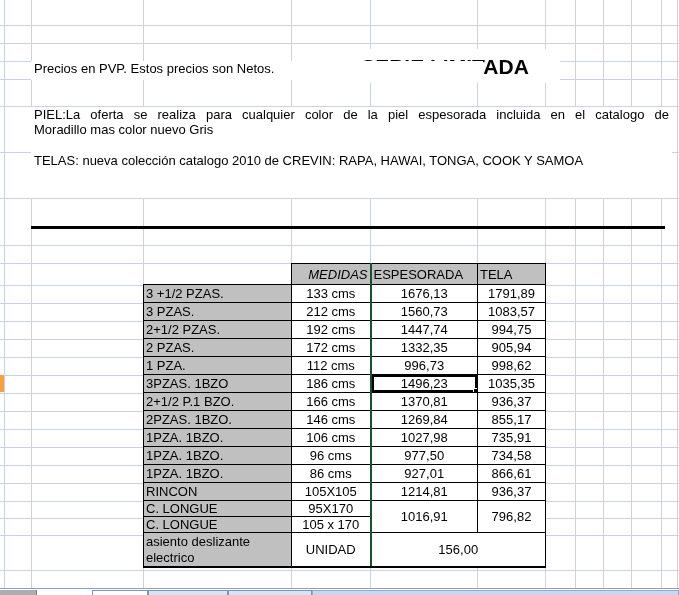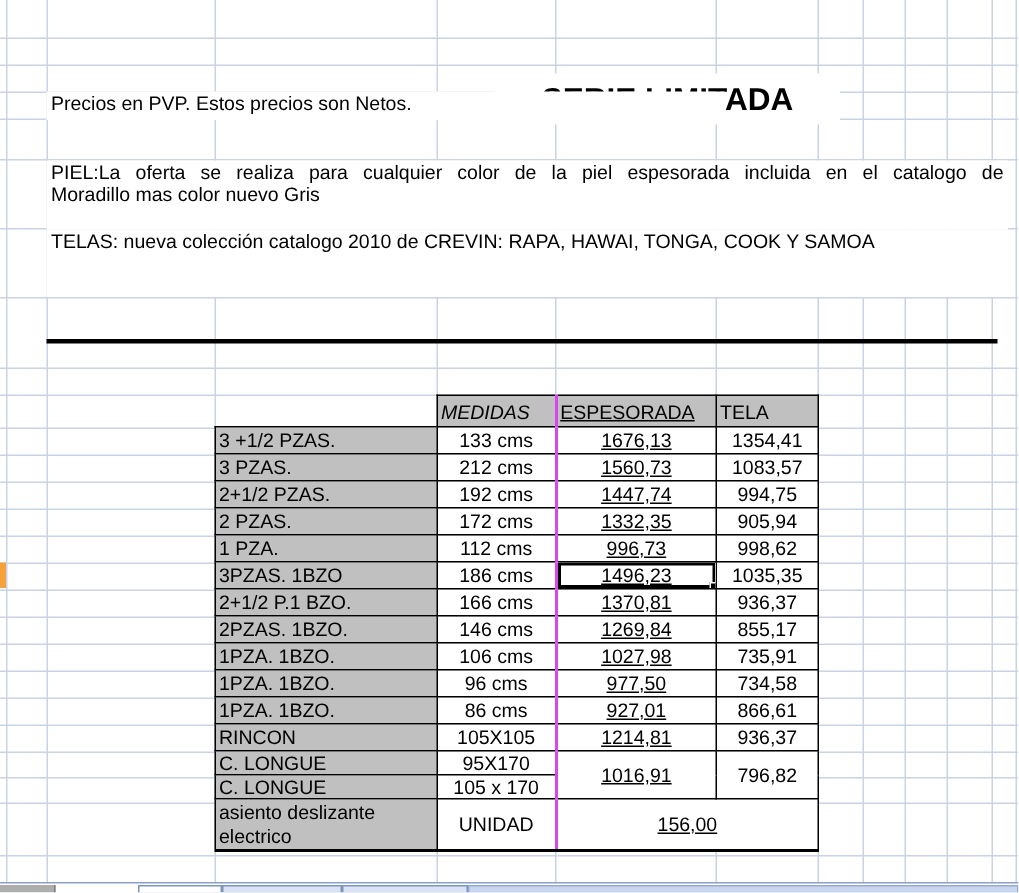--- a/index.html
+++ b/index.html
@@ -16,22 +16,22 @@
   .pad { padding:0 3px 2px 3px; }
   .just { text-align:justify; text-align-last:justify; }
   #thick-rule { position:absolute; left:31px; top:226px; width:634px; height:3px; background:#000; }
   
   #price-table { position:absolute; left:143px; top:263px; border-collapse:collapse;
                  table-layout:fixed; font-size:13px; }
   #price-table td { border:1px solid #000; padding:0 2px; height:17px; line-height:15px;
                     overflow:hidden; white-space:nowrap; background:#fff; }
   #price-table td.corner { border:none; background:transparent; }
   #price-table .gray { background:#c0c0c0; }
-  #price-table .thickL { border-left:2px solid #d946ef;text-decoration:underline; }
-  #price-table .ital { font-style:italic; text-align:left; }
+  #price-table .thickL { border-left:2px solid #14532d; }
+  #price-table .ital { font-style:italic; text-align:right; }
   #price-table .num { text-align:center; }
   #price-table .hdr { height:20px; }
   #price-table tr.short td { height:15px; }
   #price-table tr.tall td { height:33px; border-bottom:2px solid #000; white-space:normal; line-height:16px; }
   #price-table td.vmid { vertical-align:middle; }
   td.selected { position:relative; }
   td.selected::before { content:""; position:absolute; left:0; top:0; right:0; bottom:0;
                         border:2px solid #000; pointer-events:none; }
   td.selected::after { content:""; position:absolute; right:-3px; bottom:-3px; width:5px; height:5px;
                        background:#000; border:1px solid #fff; z-index:3; }
@@ -122,21 +122,21 @@
         <tr>
       <td class="corner hdr"></td>
       <td class="gray ital hdr">MEDIDAS</td>
       <td class="gray thickL hdr">ESPESORADA</td>
       <td class="gray hdr">TELA</td>
     </tr>
     <tr>
       <td class="gray">3 +1/2 PZAS.</td>
       <td class="num">133 cms</td>
       <td class="num thickL">1676,13</td>
-      <td class="num">1354,41</td>
+      <td class="num">1791,89</td>
     </tr>
     <tr>
       <td class="gray">3 PZAS.</td>
       <td class="num">212 cms</td>
       <td class="num thickL">1560,73</td>
       <td class="num">1083,57</td>
     </tr>
     <tr>
       <td class="gray">2+1/2 PZAS.</td>
       <td class="num">192 cms</td>

